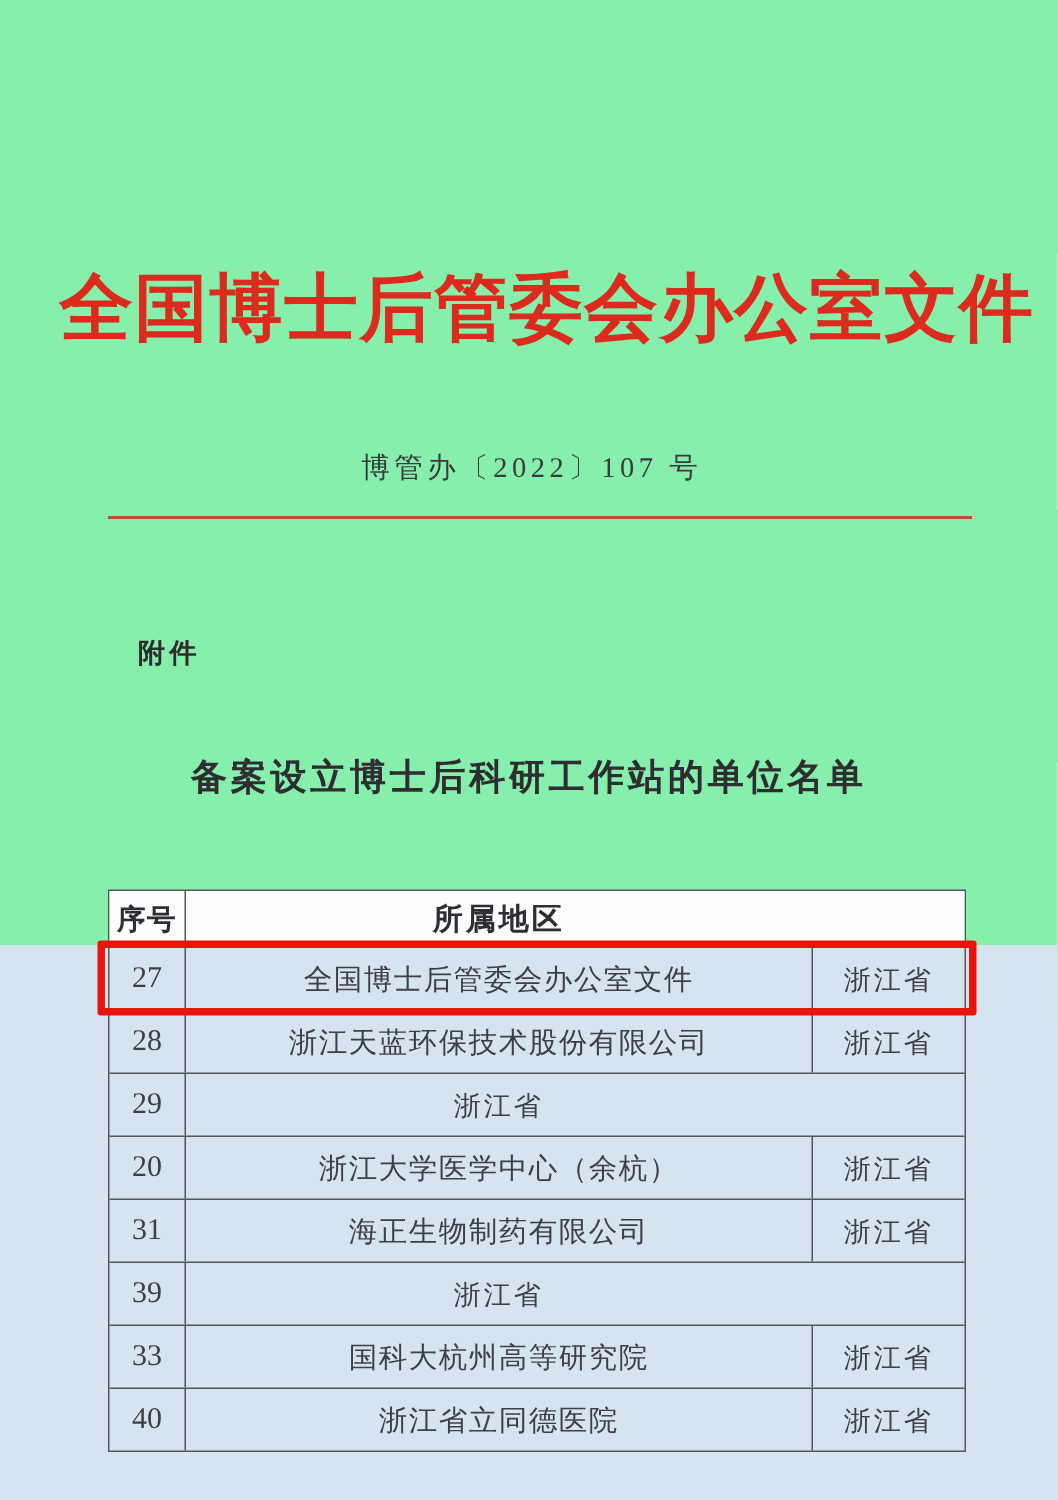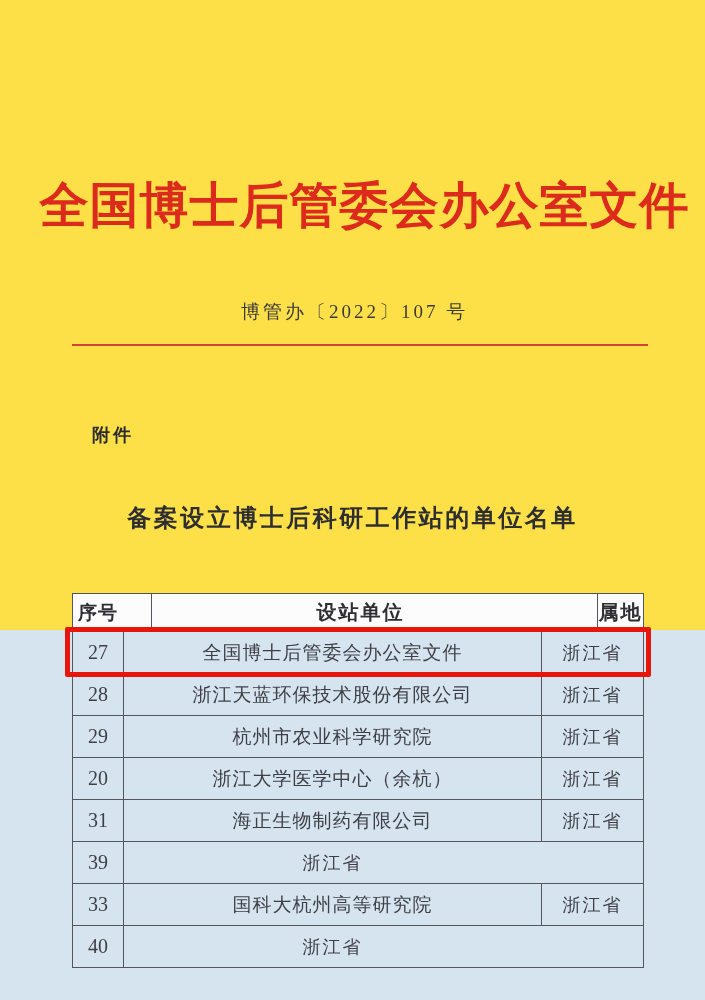--- a/index.html
+++ b/index.html
@@ -6,21 +6,21 @@
     margin: 0;
     padding: 0;
     background: #e9e9e9;
     font-family: "Liberation Serif", "DejaVu Serif", serif;
   }
   .page {
     position: relative;
     width: 705px;
     height: 1000px;
     margin: 0 auto;
-    background: #fde047;
+    background: #86efac;
     overflow: hidden;
   }
   
   .blue-band {
     position: absolute;
     left: 0;
     top: 630px;
     width: 705px;
     height: 370px;
     background: var(--scan_blue, #d6e4f0);
@@ -96,21 +96,20 @@
     position: relative;
     display: grid;
     grid-template-columns: 50px 418px 1fr;
     height: 41px;
     border-top: 1px solid var(--table_border, #55555c);
   }
   .t-row.t-header {
     height: 37px;
     border-top: none;
     background: #fcfcfd;
-    gap: 28px;
   }
   .t-cell {
     display: flex;
     align-items: center;
     justify-content: center;
     overflow: hidden;
     white-space: nowrap;
     color: var(--text_dark, #3e3e45);
     font-size: 19px;
     letter-spacing: 1px;
@@ -151,38 +150,36 @@
 
   <div class="red-rule"></div>
 
   <div class="attachment">附件</div>
 
   <div class="table-title">备案设立博士后科研工作站的单位名单</div>
 
   <div class="doc-table">
     <div class="t-row t-header">
       <div class="t-cell c-no">序号</div>
-      <div class="t-cell c-unit">设站单位</div>
       <div class="t-cell c-region">所属地区</div>
     </div>
     <div>
         <div class="t-row">
     <div class="t-cell c-no">27</div>
     <div class="t-cell c-unit">全国博士后管委会办公室文件</div>
     <div class="t-cell c-region">浙江省</div>
   <div class="hl-box"></div>
         </div>
         <div class="t-row">
     <div class="t-cell c-no">28</div>
     <div class="t-cell c-unit">浙江天蓝环保技术股份有限公司</div>
     <div class="t-cell c-region">浙江省</div>
   </div>
         <div class="t-row">
     <div class="t-cell c-no">29</div>
-    <div class="t-cell c-unit">杭州市农业科学研究院</div>
     <div class="t-cell c-region">浙江省</div>
   </div>
         <div class="t-row">
     <div class="t-cell c-no">20</div>
     <div class="t-cell c-unit">浙江大学医学中心（余杭）</div>
     <div class="t-cell c-region">浙江省</div>
   </div>
         <div class="t-row">
     <div class="t-cell c-no">31</div>
     <div class="t-cell c-unit">海正生物制药有限公司</div>
@@ -192,17 +189,18 @@
     <div class="t-cell c-no">39</div>
     <div class="t-cell c-region">浙江省</div>
   </div>
         <div class="t-row">
     <div class="t-cell c-no">33</div>
     <div class="t-cell c-unit">国科大杭州高等研究院</div>
     <div class="t-cell c-region">浙江省</div>
   </div>
         <div class="t-row">
     <div class="t-cell c-no">40</div>
+    <div class="t-cell c-unit">浙江省立同德医院</div>
     <div class="t-cell c-region">浙江省</div>
   </div>
       </div>
   </div>
 </div>
 
 </body></html>

